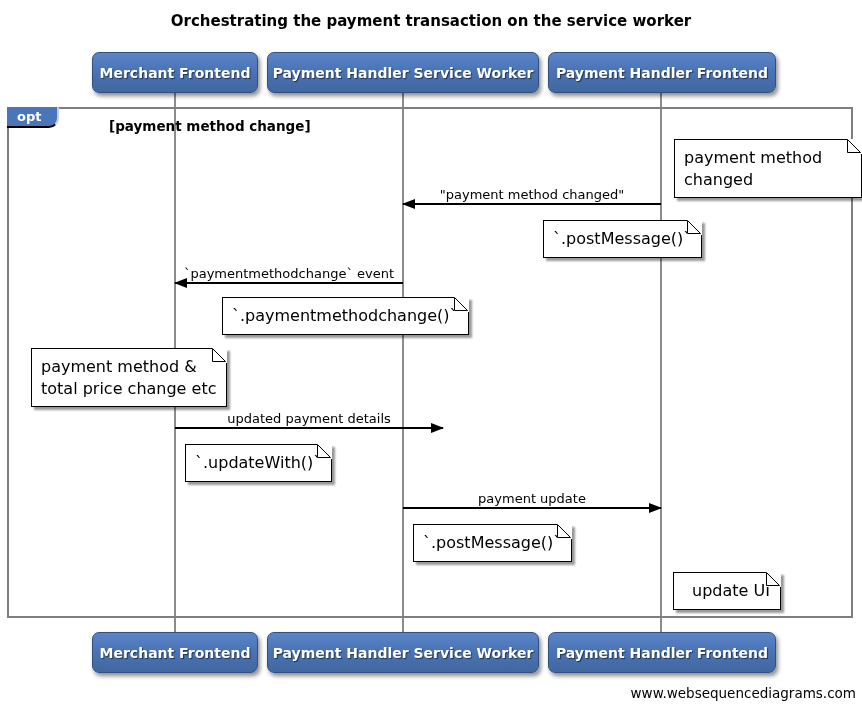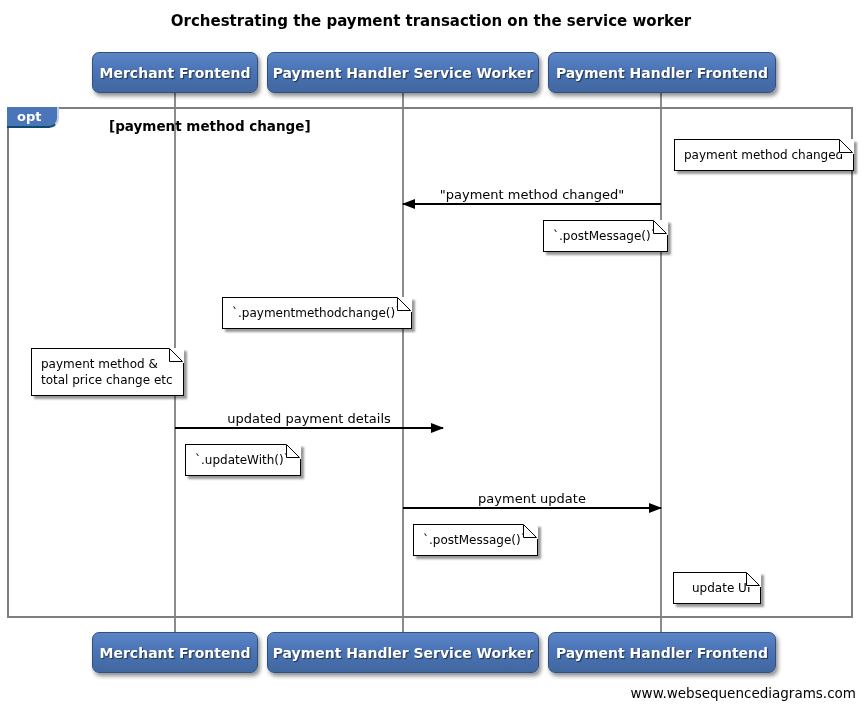--- a/index.html
+++ b/index.html
@@ -30,40 +30,40 @@
   }
   .frame {
     position:absolute; left:7px; top:107px; width:846px; height:511px;
     border:2px solid #7f7f7f; z-index:1; background:transparent;
   }
   .frame-tab {
     position:absolute; left:7px; top:107px; width:52px; height:21px;
     background:#4a75b8; color:#ffffff; font-weight:bold; font-size:13px;
     line-height:20px; padding-left:10px; z-index:2;
     border-bottom-right-radius:10px;
-    border-right:2px solid #c2cde0; border-bottom:2px solid #0c4a6e;
+    border-right:2px solid #c2cde0; border-bottom:2px solid #000000;
   }
   .frame-guard {
     position:absolute; left:85px; top:118px; font-size:13.5px; font-weight:bold; z-index:2;
     white-space:nowrap;
     margin-left:24px;
   }
   .msg { position:absolute; height:22px; z-index:2; }
   .msg .line { position:absolute; left:0; right:0; top:16px; height:2px; background:#000; }
   .msg .label {
     position:absolute; left:0; right:0; bottom:7px; text-align:center;
     font-size:13px; white-space:nowrap;
   }
   .head { position:absolute; width:0; height:0; top:12px; }
   .head.left  { left:-1px;  border-top:5px solid transparent; border-bottom:5px solid transparent; border-right:13px solid #000; }
   .head.right { right:-1px; border-top:5px solid transparent; border-bottom:5px solid transparent; border-left:13px solid #000; }
   .note {
     position:absolute; background:#ffffff; border:1px solid #000000;
     box-shadow:3px 3px 2px rgba(0,0,0,0.4); z-index:3;
-    padding:7px 10px 7px 9px; font-size:12px; white-space:nowrap;
+    padding:7px 10px 7px 9px; font-size:16px; white-space:nowrap;
   }
   .note .txt { white-space:pre-line; display:block; line-height:1.35; }
   .note .fold { position:absolute; top:-1px; right:-1px; }
   .footer {
     position:absolute; top:685px; right:6px; font-size:13.5px; z-index:2;
   }
 </style>
 </head>
 <body>
 
@@ -88,20 +88,25 @@
   <div class="frame"></div>
   <div class="frame-tab">opt</div>
   <div class="frame-guard">[payment method change]</div>
 
   <div class="msg" style="left:403px;top:187px;width:258px;">
     <div class="label">"payment method changed"</div>
     <div class="line"></div>
     <div class="head left"></div>
   </div>
 
+  <div class="msg" style="left:175px;top:266px;width:228px;">
+    <div class="label">`paymentmethodchange` event</div>
+    <div class="line"></div>
+    <div class="head left"></div>
+  </div>
 
   <div class="msg" style="left:175px;top:411px;width:268px;">
     <div class="label">updated payment details</div>
     <div class="line"></div>
     <div class="head right"></div>
   </div>
 
   <div class="msg" style="left:403px;top:491px;width:258px;">
     <div class="label">payment update</div>
     <div class="line"></div>

